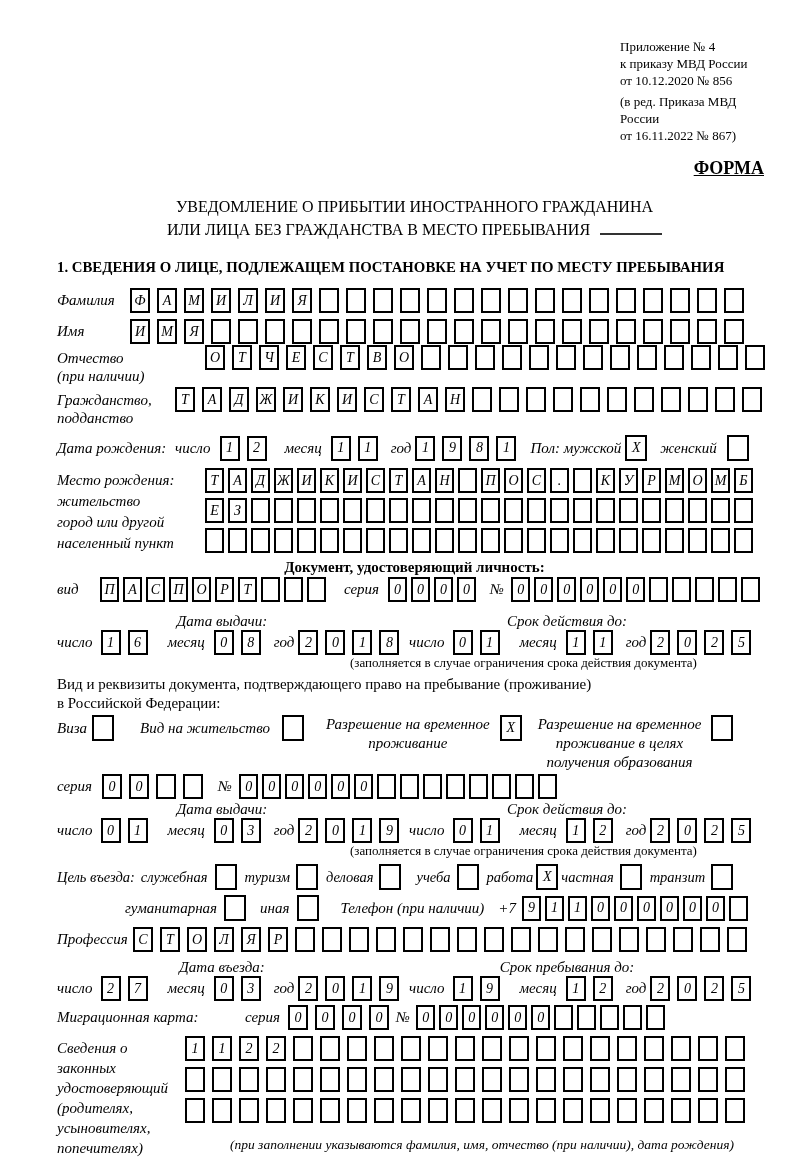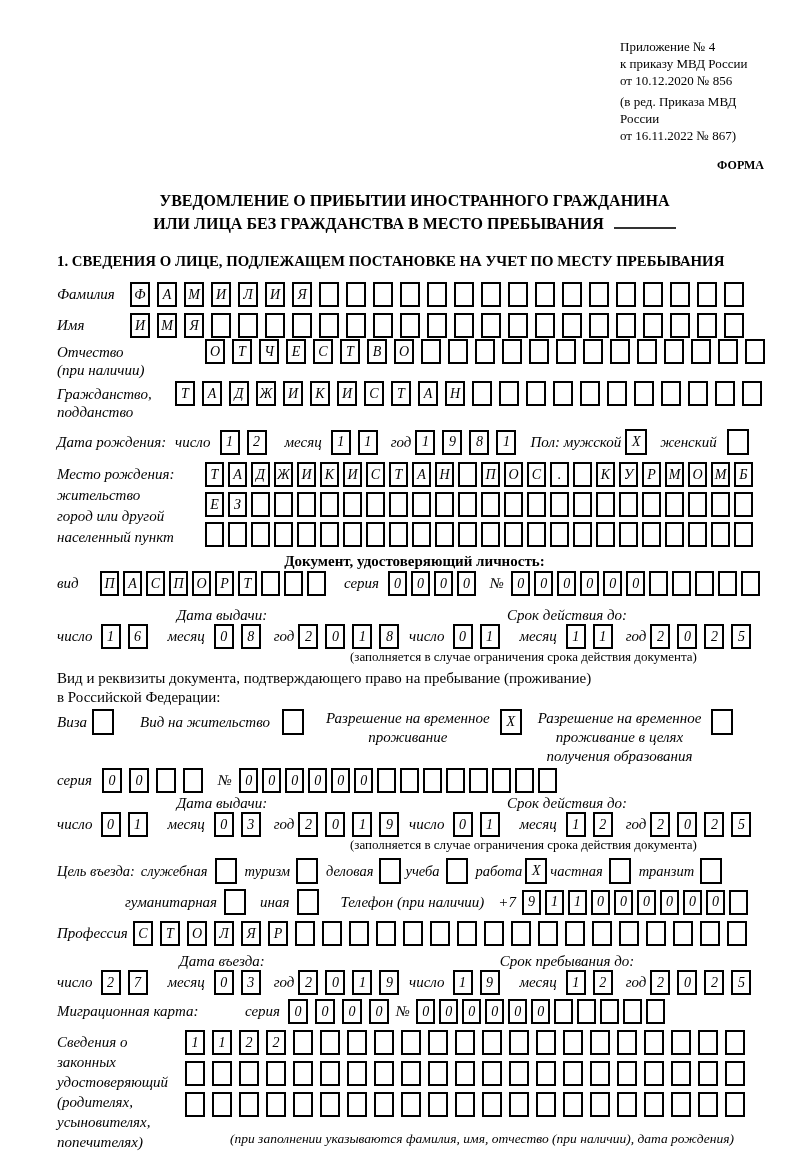--- a/index.html
+++ b/index.html
@@ -8,23 +8,23 @@
     height: 1163px;
     overflow: hidden;
     color: #000;
     font-family: "Liberation Serif", serif;
     font-size: 15px;
   }
   .page { padding: 38px 28px 0 57px; }
 
   .top-right { margin-left: 563px; font-size: 13px; line-height: 17px; }
   .top-right .note { margin-top: 4px; }
-  .form-label { text-align: right; font-weight: bold; margin-top: 14px; padding-right: 8px; font-size: 12px; }
-
-  .title { text-align: center; font-weight: bold; font-size: 16px; line-height: 23px; margin-top: 16px; }
+  .form-label { text-align: right; font-weight: bold; margin-top: 14px; padding-right: 8px; font-size: 18px; text-decoration: underline; }
+
+  .title { text-align: center; font-weight: normal; font-size: 16px; line-height: 23px; margin-top: 16px; }
   .title-underline { display: inline-block; width: 62px; border-bottom: 2.5px solid #333; margin-left: 10px; }
 
   .section-heading { font-weight: bold; font-size: 14.8px; margin-top: 18px; }
 
   .form-body { margin-top: 12px; }
   .row { display: flex; align-items: flex-start; font-style: italic; }
   .cells { display: inline-flex; flex-wrap: nowrap; }
   .cell {
     width: 20px; height: 25px; border: 2px solid #000; margin-right: 7px;
     display: inline-flex; align-items: center; justify-content: center;
@@ -501,21 +501,21 @@
           <span class="cell cb"></span>
         </span>
       <span class="lbl" style="margin-left:8px">туризм</span>
       <span class="cells" style="margin-left:6px">
           <span class="cell cb"></span>
         </span>
       <span class="lbl" style="margin-left:8px">деловая</span>
       <span class="cells" style="margin-left:6px">
           <span class="cell cb"></span>
         </span>
-      <span class="lbl" style="margin-left:4px">учеба</span>
+      <span class="lbl" style="margin-left:15px">учеба</span>
       <span class="cells" style="margin-left:6px">
           <span class="cell cb"></span>
         </span>
       <span class="lbl" style="margin-left:8px">работа</span>
       <span class="cells" style="margin-left:3px">
           <span class="cell cb">X</span>
         </span>
       <span class="lbl" style="margin-left:3px">частная</span>
       <span class="cells" style="margin-left:6px">
           <span class="cell cb"></span>

